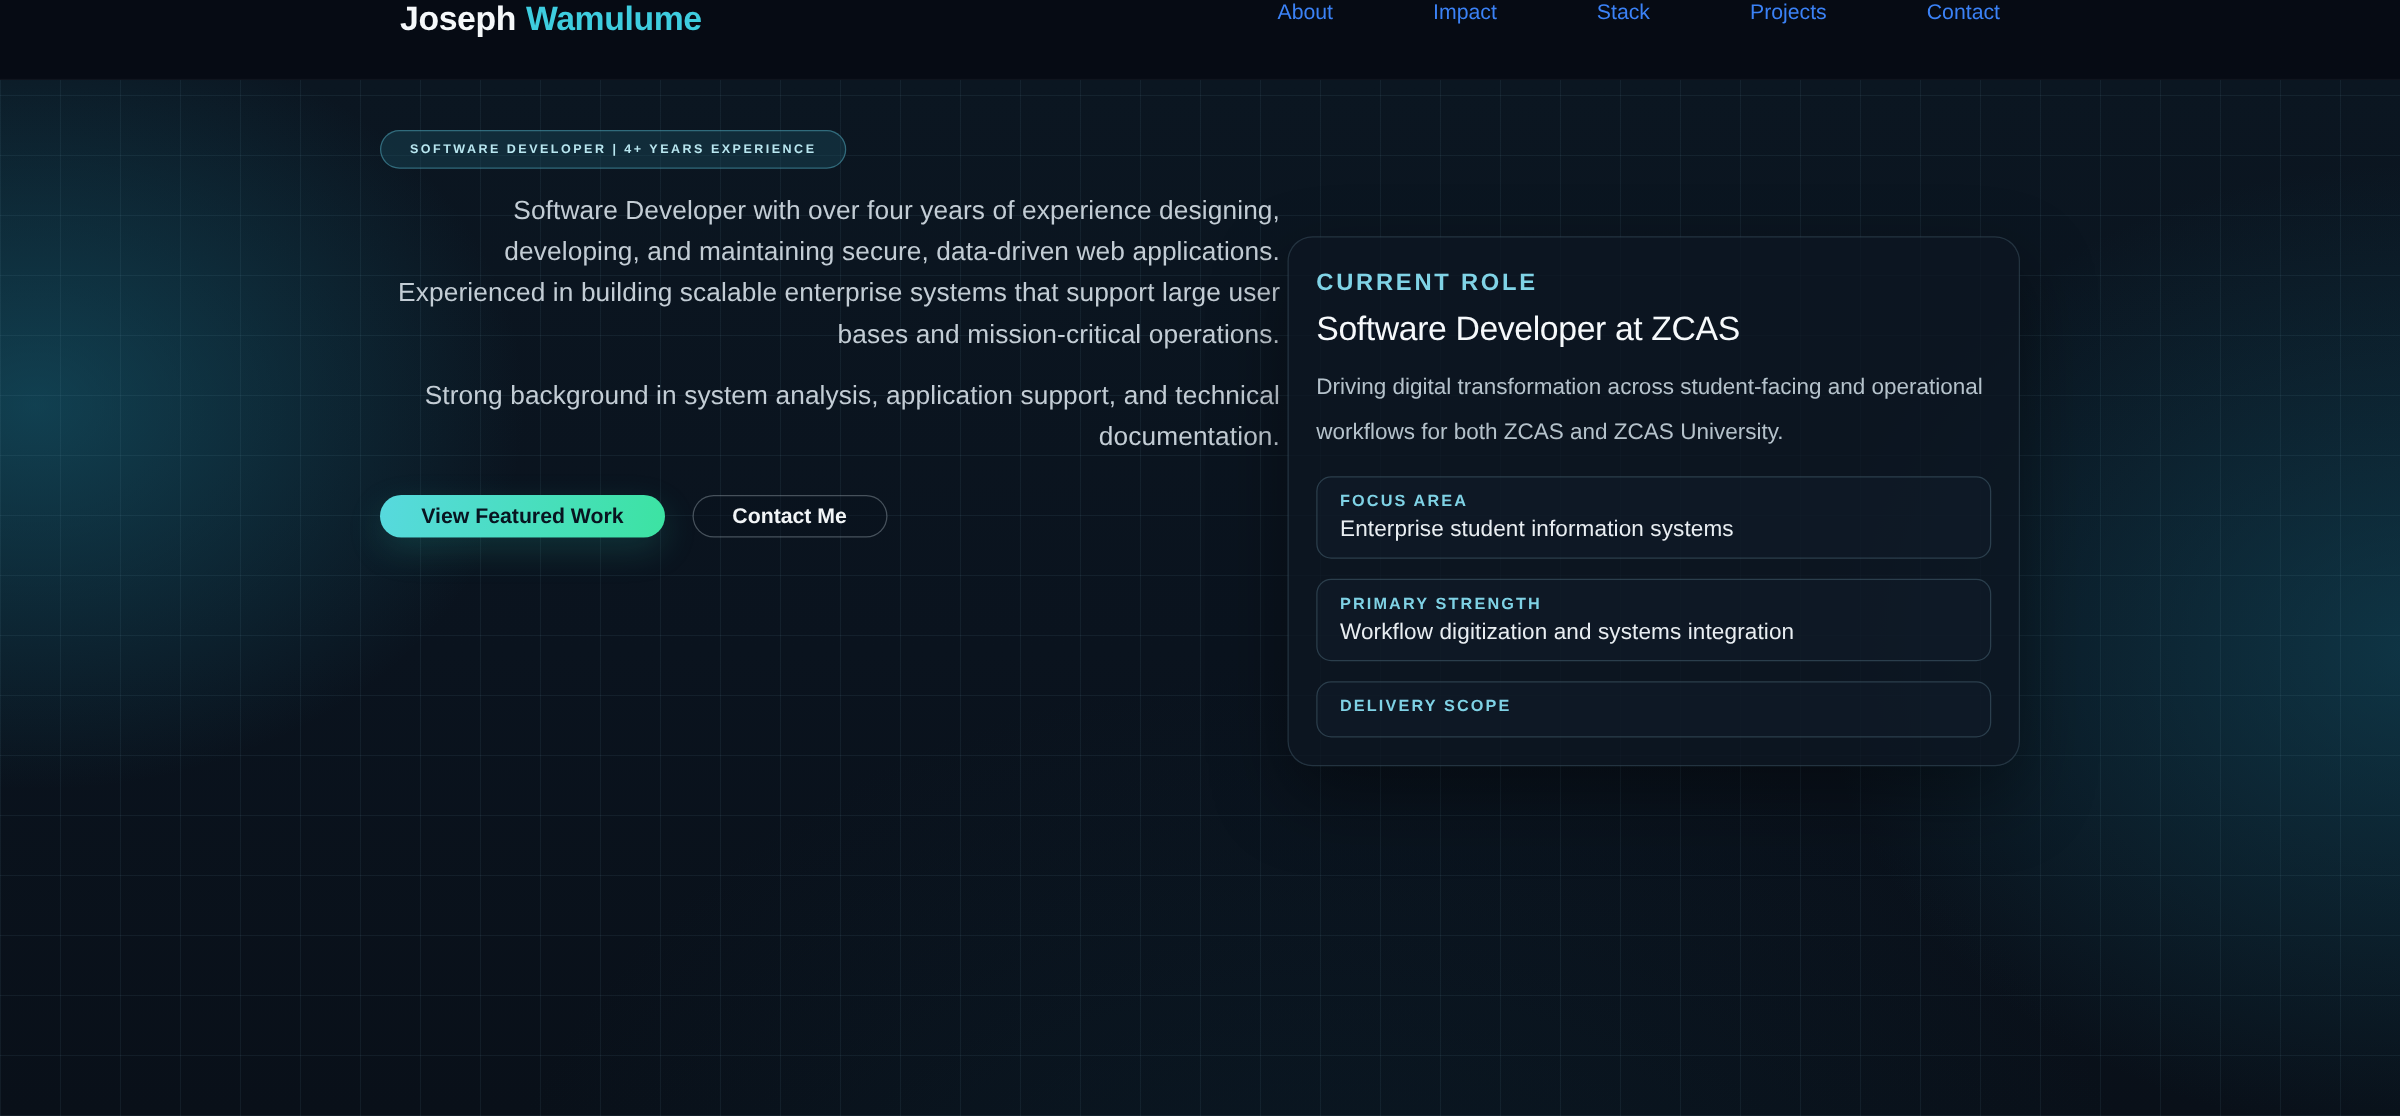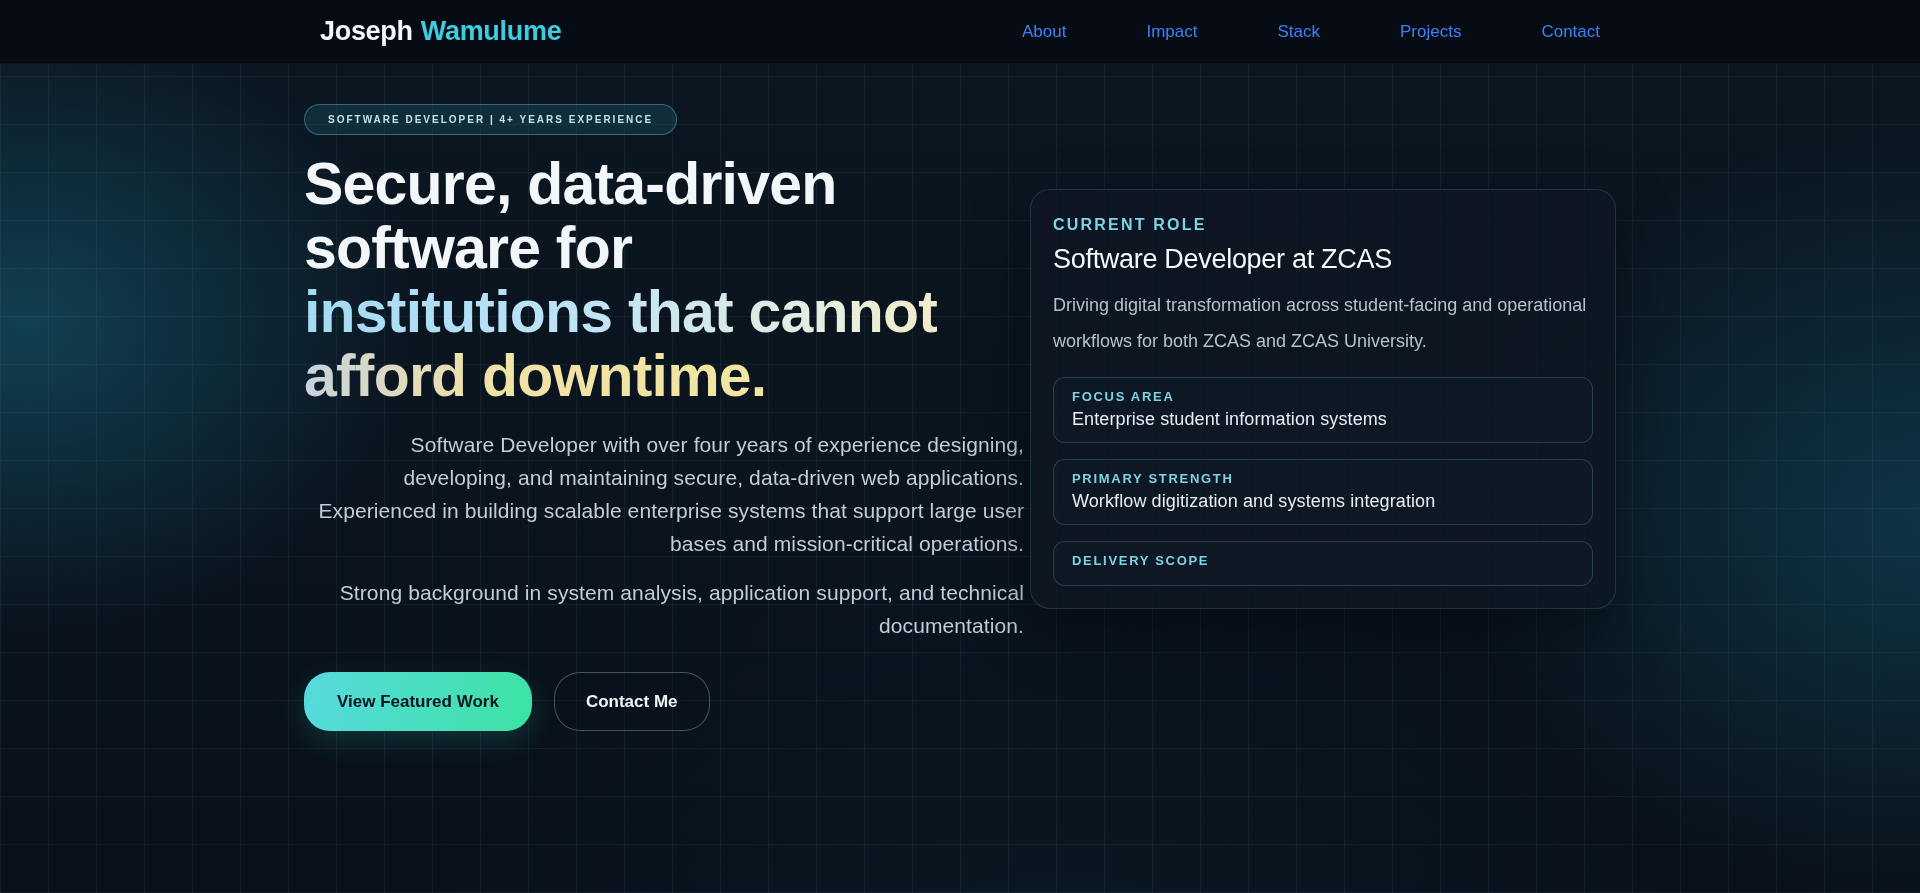--- a/index.html
+++ b/index.html
@@ -13,21 +13,21 @@
 
   
   .navbar {
     height:64px;
     background:#060b14;
     border-bottom:1px solid rgba(255,255,255,0.04);
     position:relative; z-index:5;
   }
   .nav-inner {
     width:1280px; margin:0 auto; height:100%;
-    display:flex; align-items:center; justify-content:space-between;
+    display:flex; justify-content:space-between;
   }
   .brand { font-size:27px; font-weight:700; letter-spacing:-0.3px; cursor:pointer; text-decoration:none; color:#f5f8fa; }
   .brand .accent { color:#3ecddf; margin-left:8px; }
   .nav-links { display:flex; gap:40px; }
   .nav-links a {
     color:#3b82f6; text-decoration:none; font-size:17px; cursor:pointer;margin-left:40px;
   }
 
   
   .hero {
@@ -80,21 +80,21 @@
   }
 
   .hero-left p {
     width:720px;
     color:#c3cdd5; font-size:21px; line-height:33px;
     margin-bottom:16px; letter-spacing:0.1px;text-align:right;
   }
 
   .cta-row { display:flex; gap:22px; margin-top:30px; }
   .btn {
-    height:59px; border-radius:26px; border:none;
+    height:34px; border-radius:26px; border:none;
     font-family:"Liberation Sans", sans-serif;
     font-size:17px; font-weight:700; cursor:pointer;
     display:inline-flex; align-items:center; justify-content:center;
   }
   .btn-primary {
     padding:0 33px;
     background:linear-gradient(100deg,#57d9de 0%, #3ce3a2 100%);
     color:#081420;
     box-shadow:0 10px 28px rgba(45,200,180,0.18);
   }
@@ -108,21 +108,21 @@
   
   .role-card {
     width:586px; margin-left:auto; margin-top:85px;
     background:rgba(13,22,33,0.78);
     border:1px solid rgba(122,160,178,0.22);
     border-radius:20px;
     padding:26px 22px 22px 22px;
     box-shadow:0 24px 60px rgba(0,0,0,0.38);
   }
   .card-label {
-    color:#80d3e6; font-size:16px; font-weight:700; letter-spacing:2.2px;
+    color:#80d3e6; font-size:19px; font-weight:700; letter-spacing:2.2px;
   }
   .role-card h2 {
     font-size:27px; font-weight:400; color:#f6f9fb;
     letter-spacing:-0.3px; margin:10px 0 12px 0;
   }
   .card-desc {
     color:#b5c2cb; font-size:18px; line-height:36px;
     margin-bottom:18px;
   }
   .sub-card {
@@ -158,21 +158,20 @@
 </header>
 
 <main class="hero">
   <div class="hero-inner">
 
     <div class="hero-left">
       <div class="badge">
         <span>SOFTWARE DEVELOPER | 4+ YEARS EXPERIENCE</span>
       </div>
 
-      <h1><span>Secure, data-driven</span><br><span>software for</span><br><span class="grad-a">institutions that cannot</span><br><span class="grad-b">afford downtime.</span></h1>
 
       <p>Software Developer with over four years of experience designing, developing, and maintaining secure, data-driven web applications. Experienced in building scalable enterprise systems that support large user bases and mission-critical operations.</p>
       <p>Strong background in system analysis, application support, and technical documentation.</p>
 
       <div class="cta-row">
         <button class="btn btn-primary">View Featured Work</button>
         <button class="btn btn-secondary">Contact Me</button>
       </div>
     </div>
 

